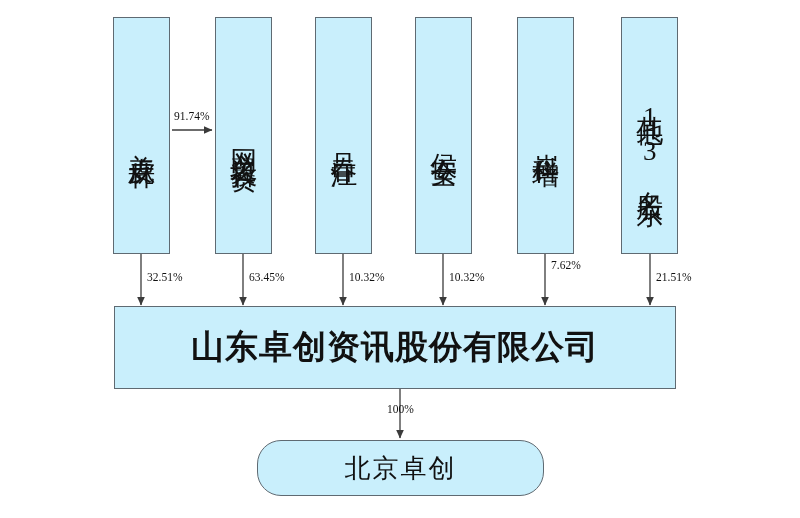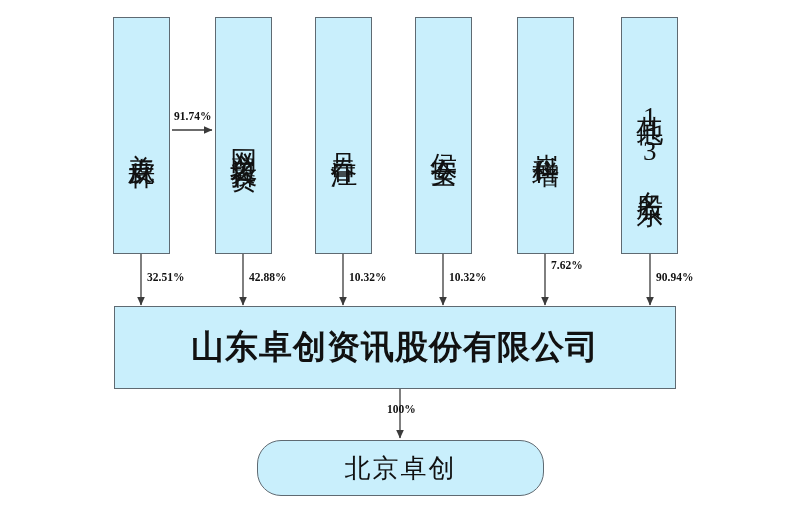--- a/index.html
+++ b/index.html
@@ -45,21 +45,21 @@
     letter-spacing: 1px;
   }
   .node.sub {
     font-size: 26px;
     letter-spacing: 2px;
   }
   .label {
     position: absolute;
     font-family: "Liberation Serif", "DejaVu Serif", serif;
     font-size: 11.5px;
-    font-weight: bold;
+    font-weight: normal;
     color: #111111;
     white-space: nowrap;
     letter-spacing: 0px;
   }
   svg.edges {
     position: absolute;
     left: 0;
     top: 0;
     width: 800px;
     height: 518px;
@@ -116,23 +116,23 @@
 
   <div class="node horizontal company" style="left:114px; top:306px; width:562px; height:83px;">
     <span>山东卓创资讯股份有限公司</span>
   </div>
 
   <div class="node horizontal sub" style="left:257px; top:440px; width:287px; height:56px;border-radius:24px;">
     <span>北京卓创</span>
   </div>
 
   <div class="label" style="left:147px; top:271px;">32.51%</div>
-  <div class="label" style="left:249px; top:271px;">42.88%</div>
+  <div class="label" style="left:249px; top:271px;">63.45%</div>
   <div class="label" style="left:349px; top:271px;">10.32%</div>
   <div class="label" style="left:449px; top:271px;">10.32%</div>
   <div class="label" style="left:551px; top:259px;">7.62%</div>
-  <div class="label" style="left:656px; top:271px;">90.94%</div>
+  <div class="label" style="left:656px; top:271px;">21.51%</div>
 
   <div class="label" style="left:174px; top:110px;">91.74%</div>
 
   <div class="label" style="left:387px; top:403px;">100%</div>
 
 </div>
 
 </body></html>

